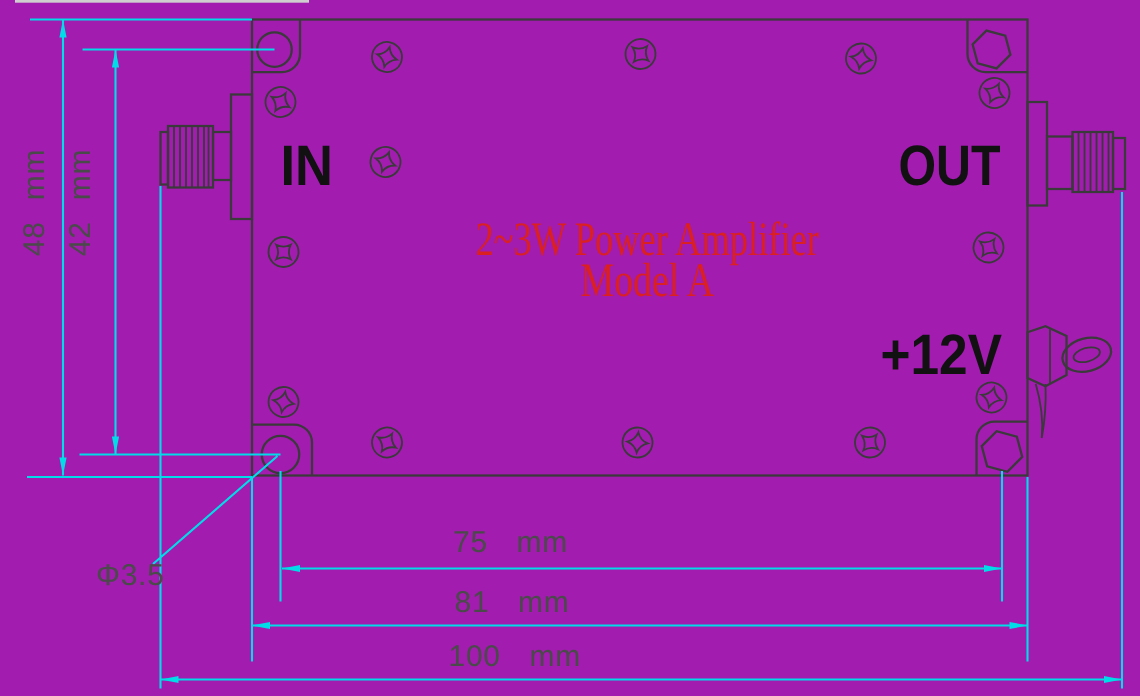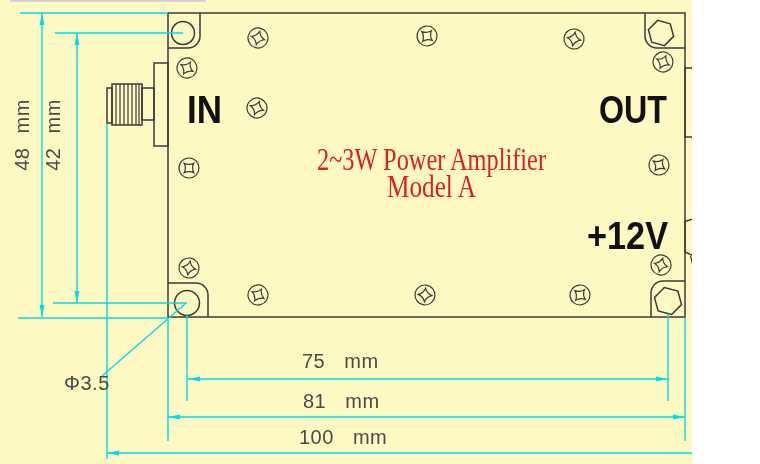--- a/index.html
+++ b/index.html
@@ -1,16 +1,16 @@
 <!DOCTYPE html>
 <html><head>
 <meta charset="utf-8">
 <style>
   html,body{margin:0;padding:0;background:#ffffff;}
-  .stage{position:relative;width:692px;height:464px;background:#fef9c3;overflow:hidden;
+  .stage{position:relative;width:760px;height:464px;background:#a21caf;overflow:hidden;
          font-family:"Liberation Sans",sans-serif;}
   svg{position:absolute;left:0;top:0;}
   .outline{stroke:#3a3a3a;stroke-width:1.5;fill:none;}
   .thin{stroke:#3a3a3a;stroke-width:1.2;fill:none;}
   .dim{stroke:#00dce8;stroke-width:1.4;fill:none;}
   .dimarrow{fill:#00dce8;stroke:none;}
   .dimtext{font-family:"Liberation Sans",sans-serif;font-size:20px;fill:#4a4a4a;
            letter-spacing:0.5px;word-spacing:13px;}
   .dimtext-v{font-family:"Liberation Sans",sans-serif;font-size:20px;fill:#4a4a4a;
            letter-spacing:0.5px;word-spacing:8px;}

